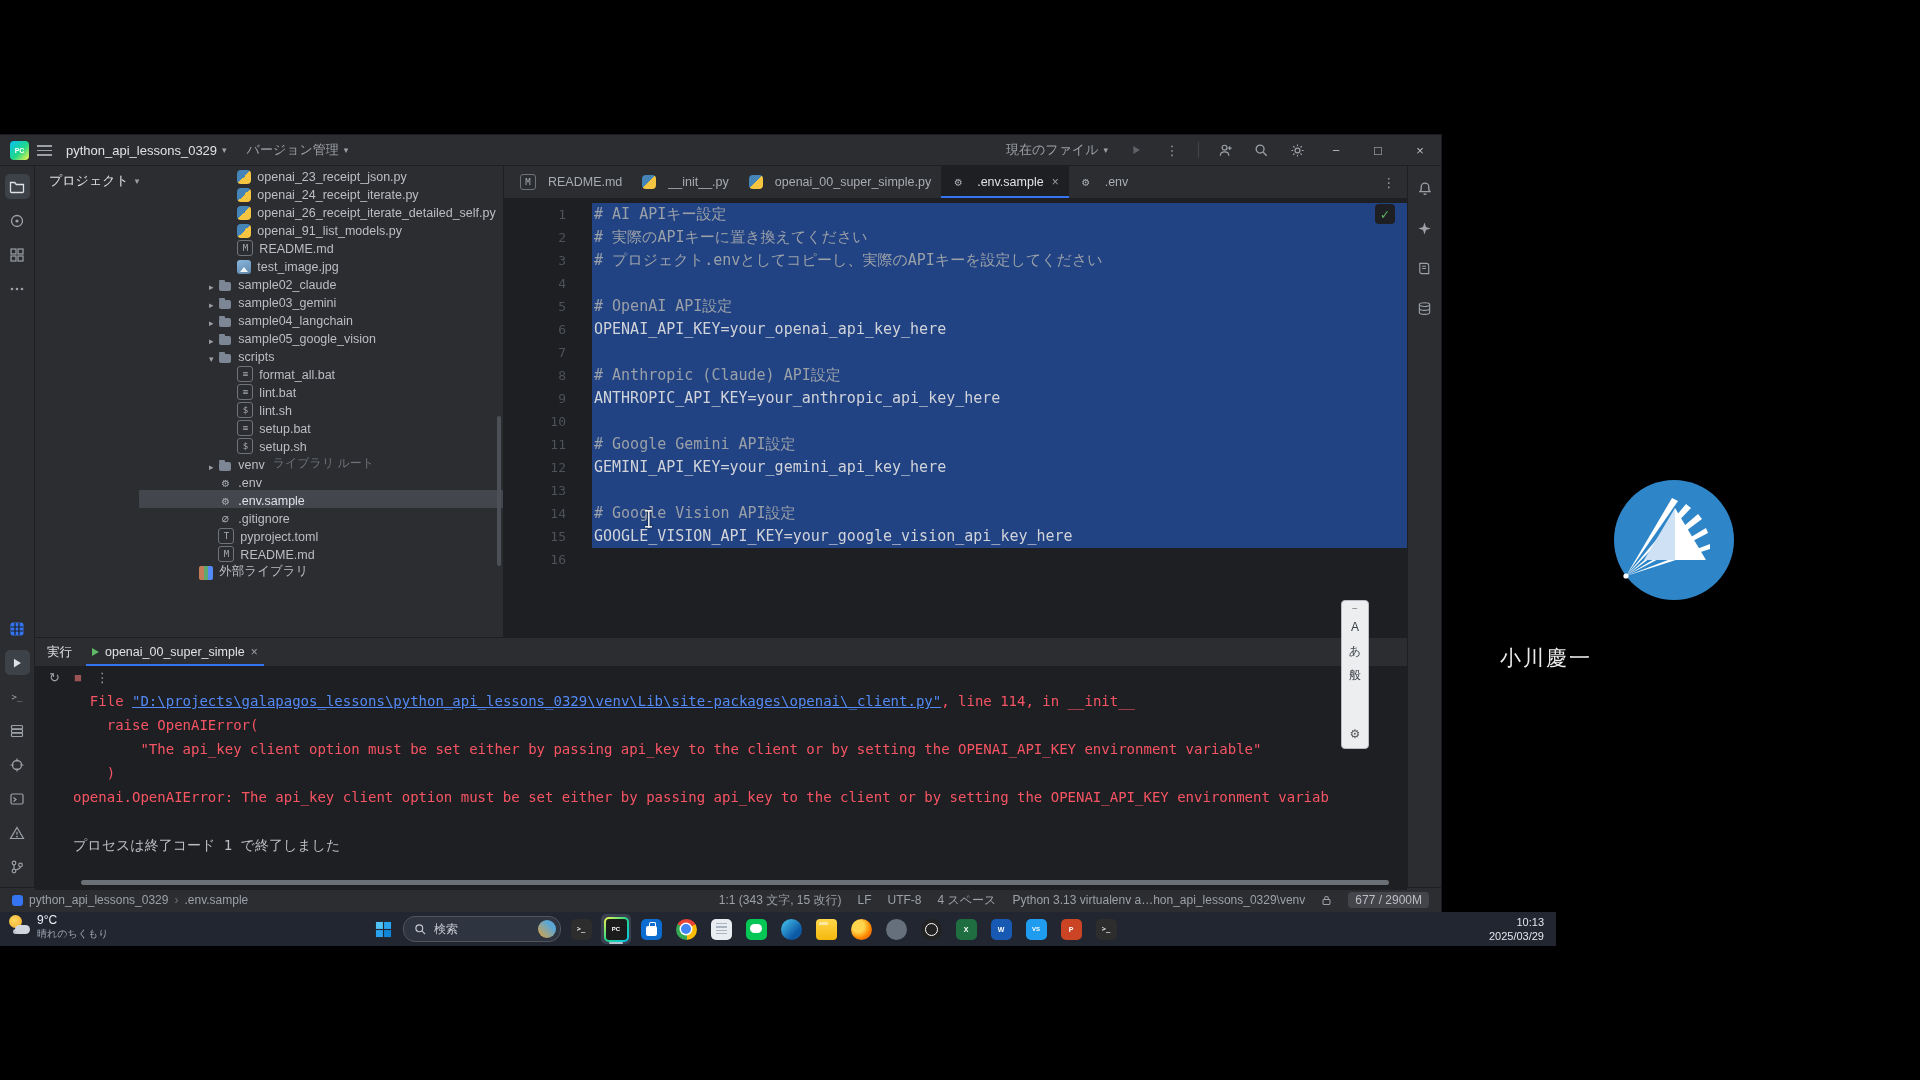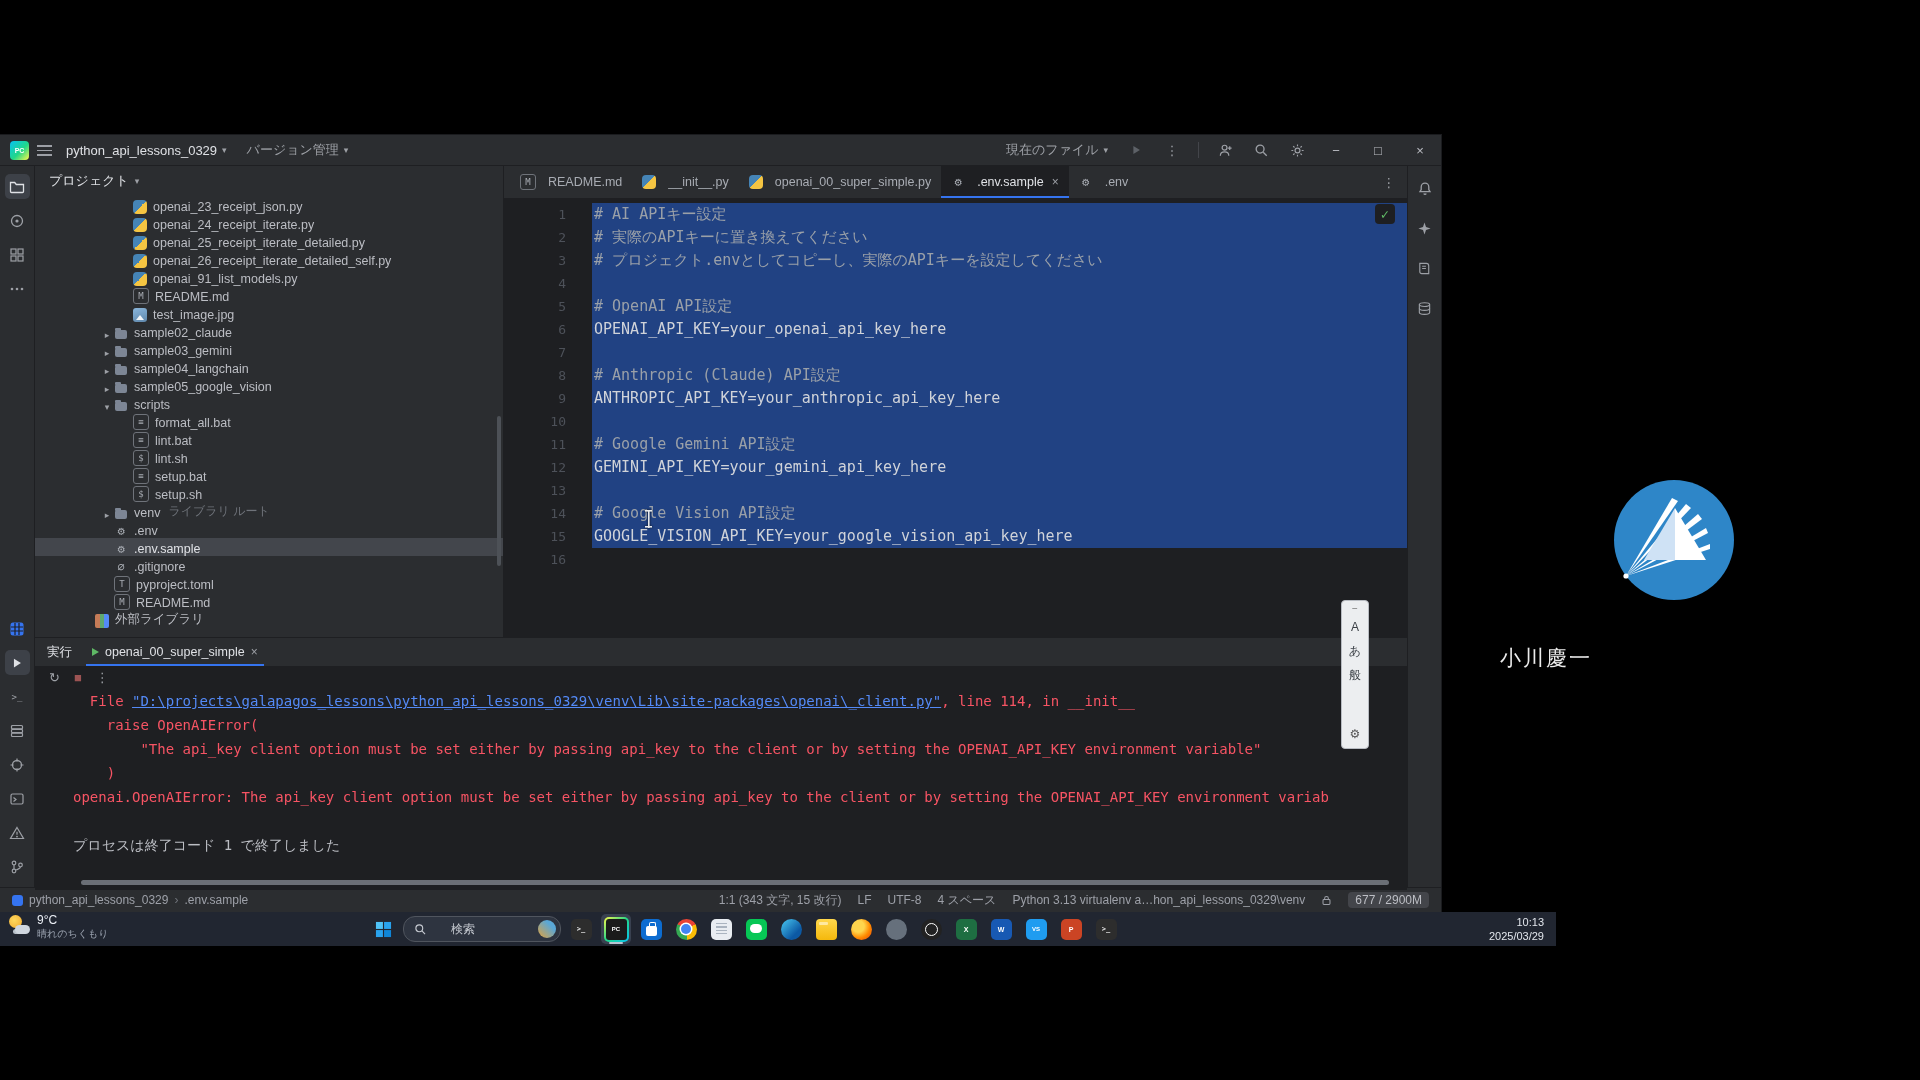--- a/index.html
+++ b/index.html
@@ -32,21 +32,21 @@
   .strip-bottom{margin-top:auto;display:flex;flex-direction:column;gap:9px;align-items:center;}
   .si{width:25px;height:25px;border-radius:5px;display:flex;align-items:center;justify-content:center;
       color:#9da0a6;position:relative;font-size:11px;}
   .si.active{background:#3d4148;color:#dfe1e5;}
   .si .mono{font-family:"DejaVu Sans Mono",monospace;font-size:9px;}
   
   .content{flex:1;display:flex;flex-direction:column;min-width:0;}
   .toprow{height:471px;display:flex;min-height:0;flex:none;}
   
   .project{width:468px;flex:none;background:#2b2d30;border-right:1px solid #1e1f22;
-           display:flex;flex-direction:column;position:relative;overflow:hidden;}
+           display:flex;flex-direction:row;position:relative;overflow:hidden;}
   .p-header{height:30px;flex:none;display:flex;align-items:center;gap:6px;padding-left:14px;color:#dfe1e5;}
   .tree{flex:1;overflow:hidden;font-size:12.5px;}
   .tree-row{height:18px;display:flex;align-items:flex-end;white-space:nowrap;color:#bcbec4;}
   .tree-row.selected{background:#43464c;color:#dfe1e5;}
   .tree-row .chevc{width:14px;flex:none;font-size:9px;color:#9da0a6;text-align:center;}
   .tree-row .suffix{color:#6f737a;margin-left:8px;font-size:12px;}
   .ficon{width:14px;height:14px;flex:none;margin-right:6px;position:relative;border-radius:3px;}
   .ficon .g{position:absolute;inset:0;display:flex;align-items:center;justify-content:center;
             font-size:9px;color:#a8acb3;font-family:"DejaVu Sans Mono",monospace;}
   .i-python-file{background:linear-gradient(135deg,#4584b6 0 50%,#f5c542 50% 100%);border-radius:4px;}
@@ -117,21 +117,21 @@
                  background:#cfd6de;box-shadow:-4px 2px 0 -2px #b9c1ca;}
   .w-text{display:flex;flex-direction:column;line-height:1.15;}
   .w-temp{font-size:12px;color:#eaeef4;}
   .w-desc{font-size:10px;color:#9aa2af;}
   .tb-center{position:absolute;left:368px;top:0;height:34px;display:flex;align-items:center;gap:5px;}
   .tb-cell{width:30px;height:30px;border-radius:5px;display:flex;align-items:center;justify-content:center;position:relative;}
   .tb-cell.active{background:#394150;}
   .tb-cell.active::after{content:'';position:absolute;bottom:0;left:50%;transform:translateX(-50%);
                          width:14px;height:2px;border-radius:1px;background:#b9c2d0;}
   .searchpill{width:142px;height:24px;border-radius:12px;background:#2e3440;border:1px solid #50555e;
-              display:flex;align-items:center;gap:24px;padding:0 4px 0 10px;color:#c6cad1;font-size:12px;}
+              display:flex;align-items:center;gap:7px;padding:0 4px 0 10px;color:#c6cad1;font-size:12px;}
   .searchpill .sthumb{margin-left:auto;width:18px;height:18px;border-radius:9px;flex:none;
                       background:linear-gradient(45deg,#e2a23c,#5aa7d6 70%);}
   .ti{width:21px;height:21px;border-radius:5px;position:relative;display:flex;align-items:center;justify-content:center;
       font:700 7px "Liberation Sans",sans-serif;color:#fff;}
   .ti .tg{position:relative;z-index:2;}
   .ti-cmd,.ti-terminal{background:#2d2d2d;font-family:"DejaVu Sans Mono",monospace;font-size:7px;color:#e8e8e8;}
   .ti-pycharm{background:linear-gradient(#1b1b1b,#1b1b1b) padding-box,linear-gradient(135deg,#fcf84a,#21d789,#07c3f2) border-box;
               border:2px solid transparent;font-size:6px;}
   .ti-microsoft-store{background:#0d6cd0;}
   .ti-microsoft-store::before{content:'';position:absolute;top:3px;left:8px;width:5px;height:4px;
@@ -324,25 +324,20 @@
                   <span class="lbl">openai_23_receipt_json.py</span>
                 </div>
                 <div class="tree-row" style="padding-left: 84px;">
                   <span class="chevc"></span>
                   <span class="ficon i-python-file"></span>
                   <span class="lbl">openai_24_receipt_iterate.py</span>
                 </div>
                 <div class="tree-row" style="padding-left: 84px;">
                   <span class="chevc"></span>
                   <span class="ficon i-python-file"></span>
-                  <span class="lbl">openai_25_receipt_iterate_detailed.py</span>
-                </div>
-                <div class="tree-row" style="padding-left: 84px;">
-                  <span class="chevc"></span>
-                  <span class="ficon i-python-file"></span>
                   <span class="lbl">openai_26_receipt_iterate_detailed_self.py</span>
                 </div>
                 <div class="tree-row" style="padding-left: 84px;">
                   <span class="chevc"></span>
                   <span class="ficon i-python-file"></span>
                   <span class="lbl">openai_91_list_models.py</span>
                 </div>
                 <div class="tree-row" style="padding-left: 84px;">
                   <span class="chevc"></span>
                   <span class="ficon i-markdown-file">

